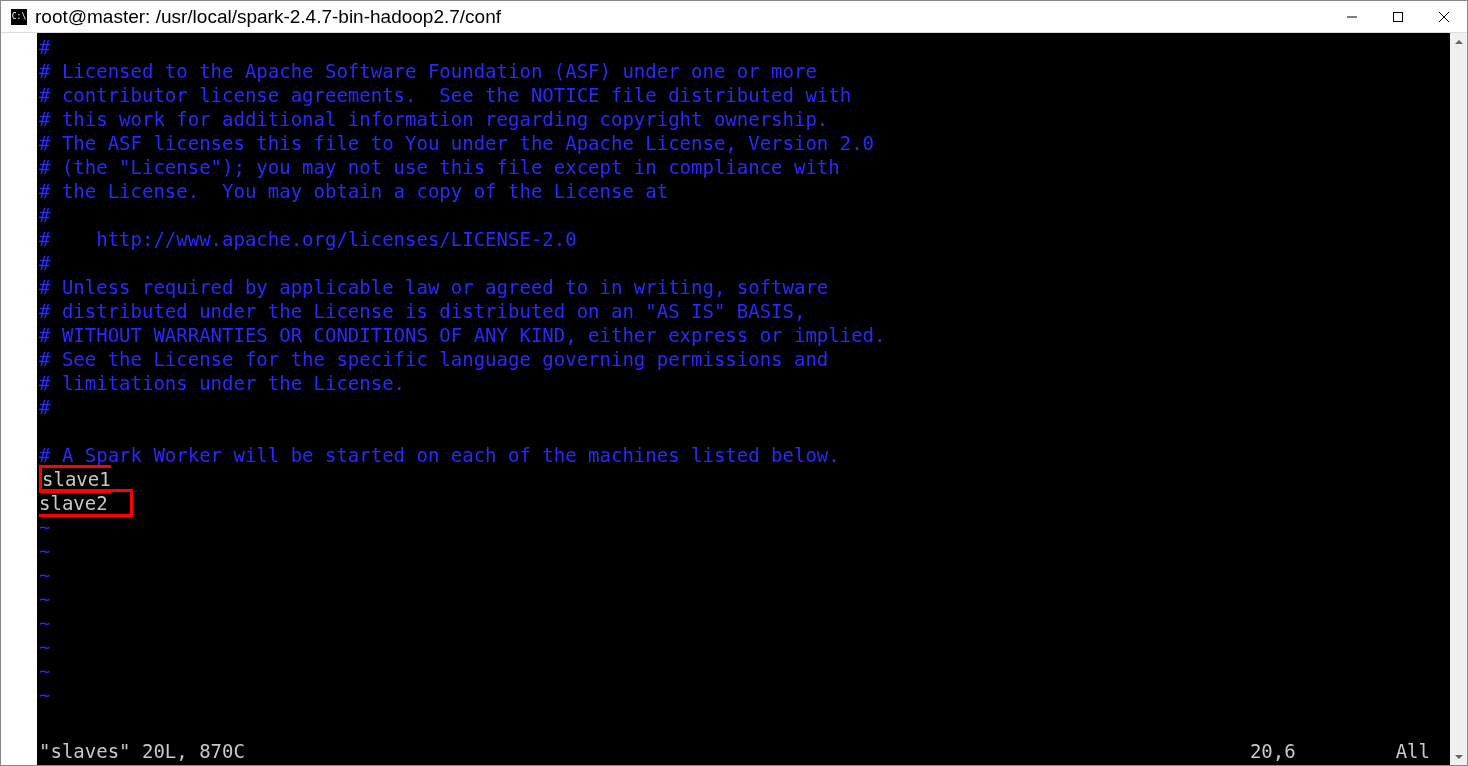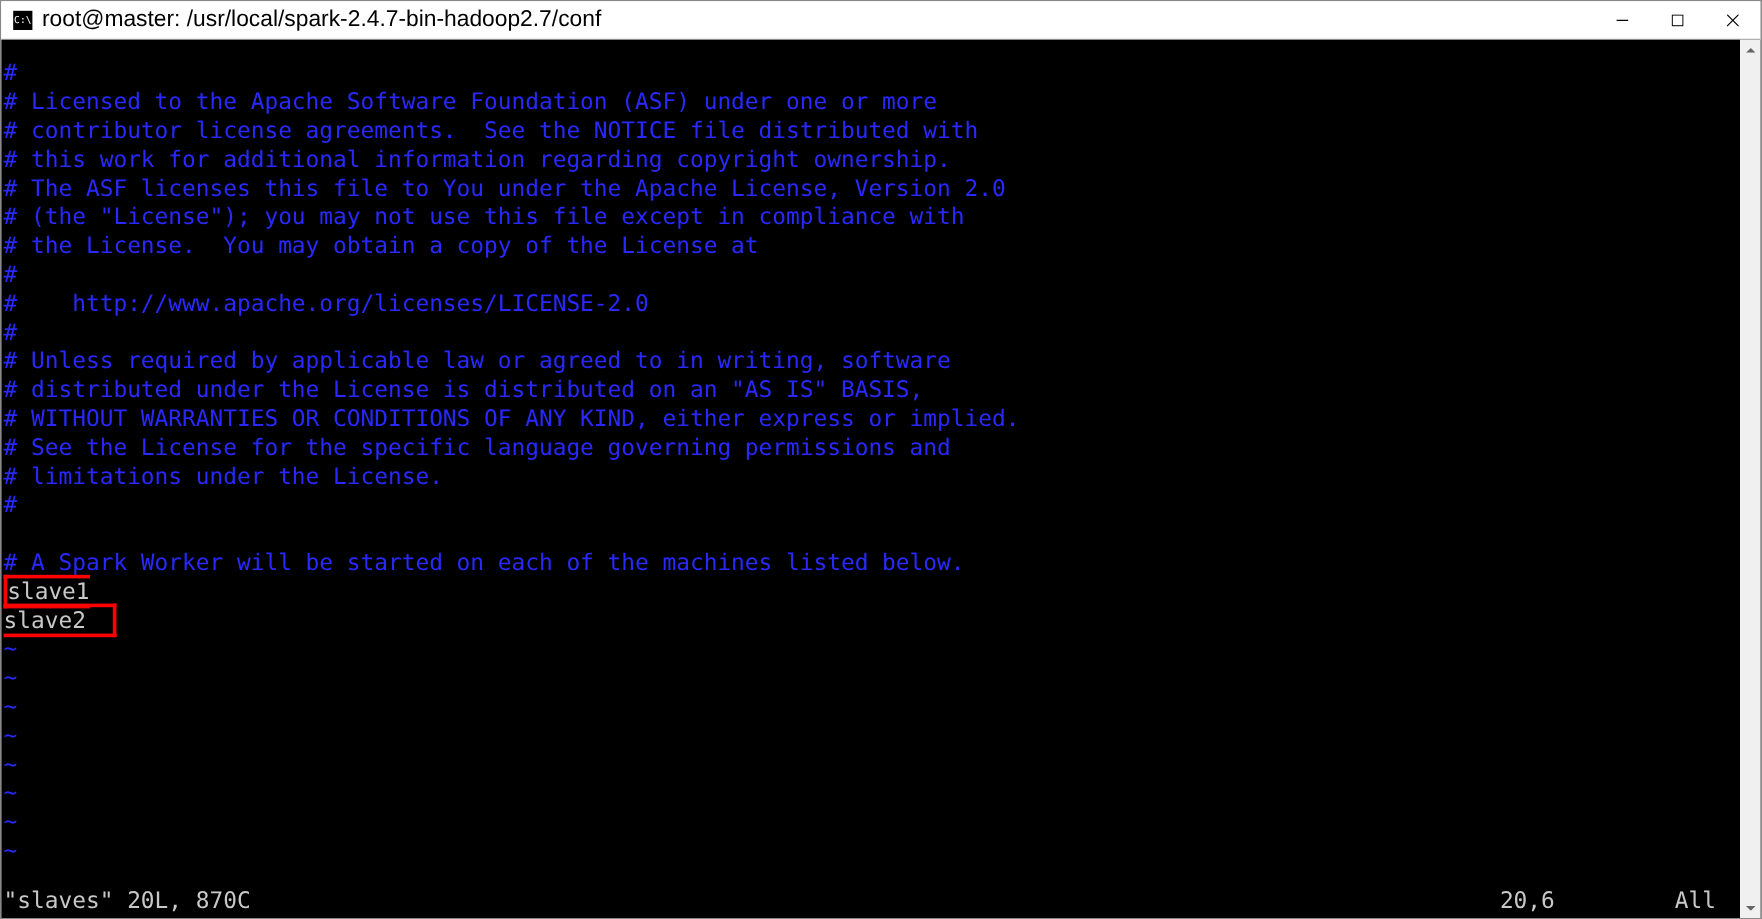--- a/index.html
+++ b/index.html
@@ -53,22 +53,23 @@
       font-size: 12px;
       color: #000;
     }
     .terminal {
       background: #000;
       height: calc(100% - 32px);
       position: relative;
       font-family: "NSimSun", "SimSun", "Consolas", monospace;
       font-size: 19px;
       line-height: 24px;
-      padding: 16px 2px;
+      padding: 2px 2px;
       overflow: hidden;
+      margin-left: 36px;
     }
     .terminal-content {
       color: #2929ff;
       white-space: pre;
     }
     .scrollbar {
       position: absolute;
       right: 0;
       top: 0;
       width: 17px;

